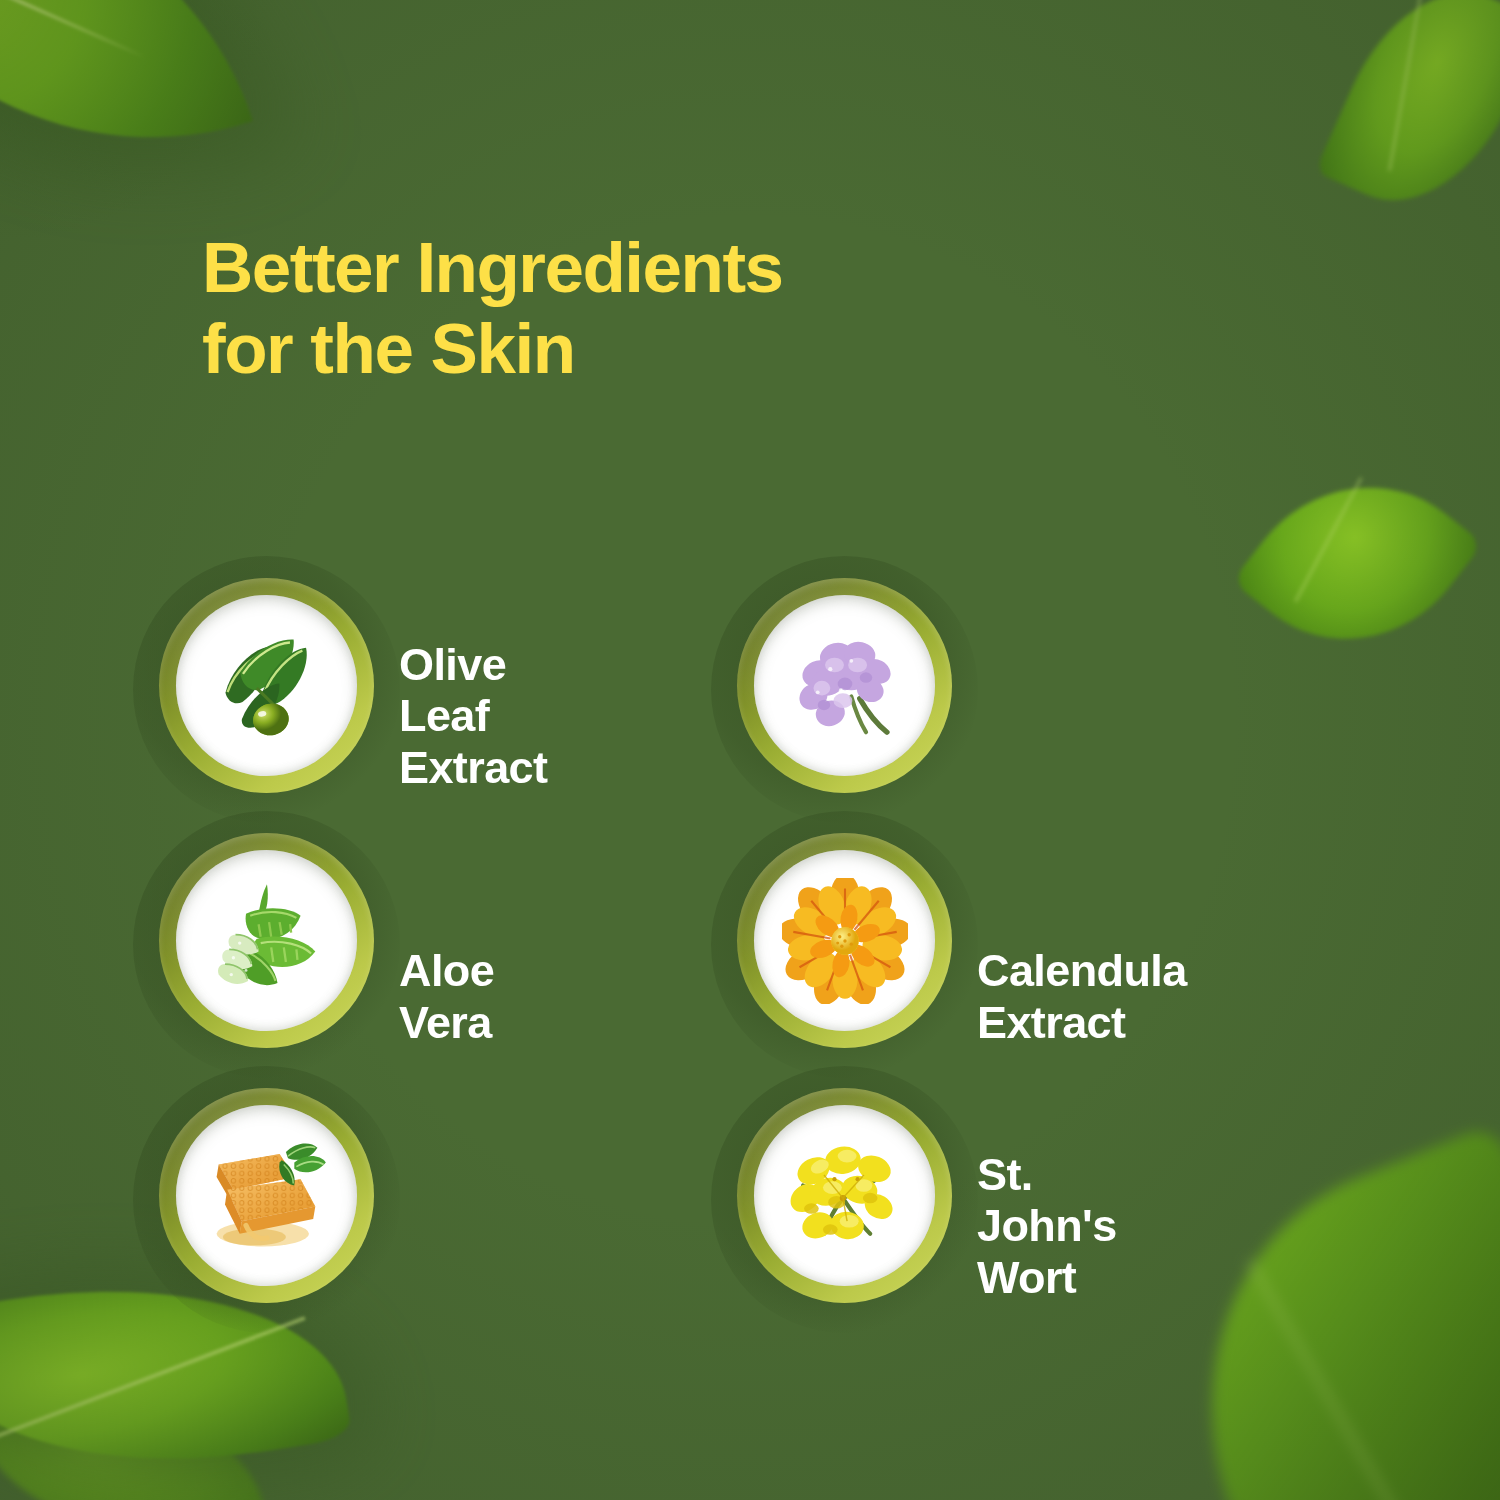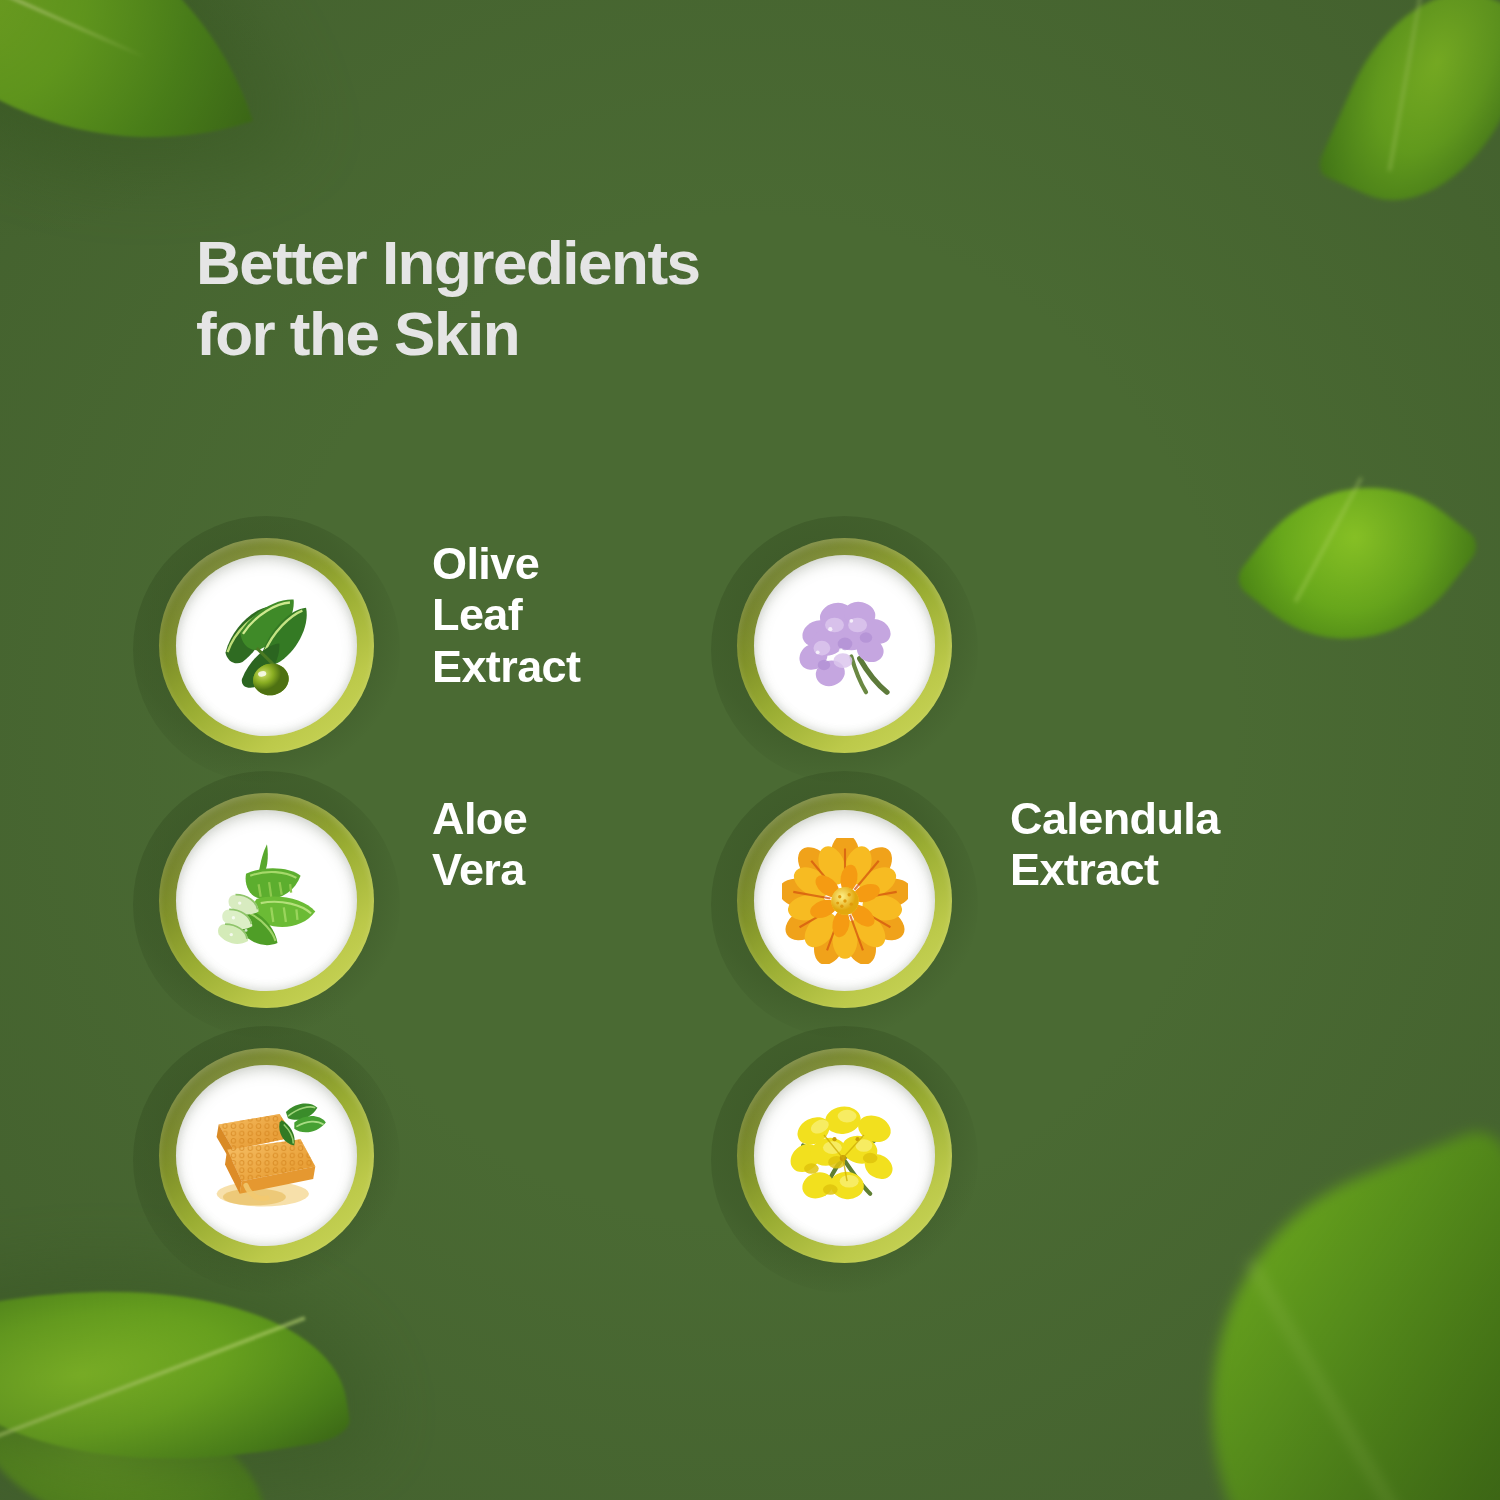--- a/index.html
+++ b/index.html
@@ -123,35 +123,35 @@
   
   .vignette{
     position:absolute; inset:0;
     background: radial-gradient(ellipse at 50% 48%, rgba(74,106,51,0) 45%, rgba(52,76,34,0.35) 100%);
   }
 
   
   .content { position:absolute; inset:0; }
 
   .headline{
-    position:absolute; left:196px; top:228px;
+    position:absolute; left:202px; top:228px;
     width:1000px;
-    color:#e5e5e5;
-    font-size:62px;
+    color:#fde047;
+    font-size:71px;
     font-weight:bold;
     line-height:1.14;
     letter-spacing:-1.5px;
     white-space:pre-line;
   }
 
   .grid{
     position:absolute; left:0; top:538px; width:1500px;
   }
   .row{ display:flex; height:255px; }
-  .cell{ display:flex; align-items:flex-start;gap:33px; }
+  .cell{ display:flex; align-items:flex-end; }
   .cell.left { width:578px; padding-left:159px; }
   .cell.right{ width:580px; padding-left:159px; }
 
   .badge{
     position:relative;
     width:215px; height:215px;
     flex:0 0 215px;
     border-radius:50%;
   }
   
@@ -539,17 +539,19 @@
                 <circle cx="72" cy="44" r="2"></circle>
               </g>
               <g stroke="#cfae06" stroke-width="1.4" fill="none" opacity="0.8">
                 <path d="M58 62 L40 40"></path>
                   <path d="M58 62 L78 40"></path>
                   <path d="M58 62 L62 84"></path>
               </g>
             </svg>
           </div>
         </div>
+        <div class="label">St. John's
+Wort</div>
       </div>
     </div>
 
   </div>
 </div>
 
 </body></html>

